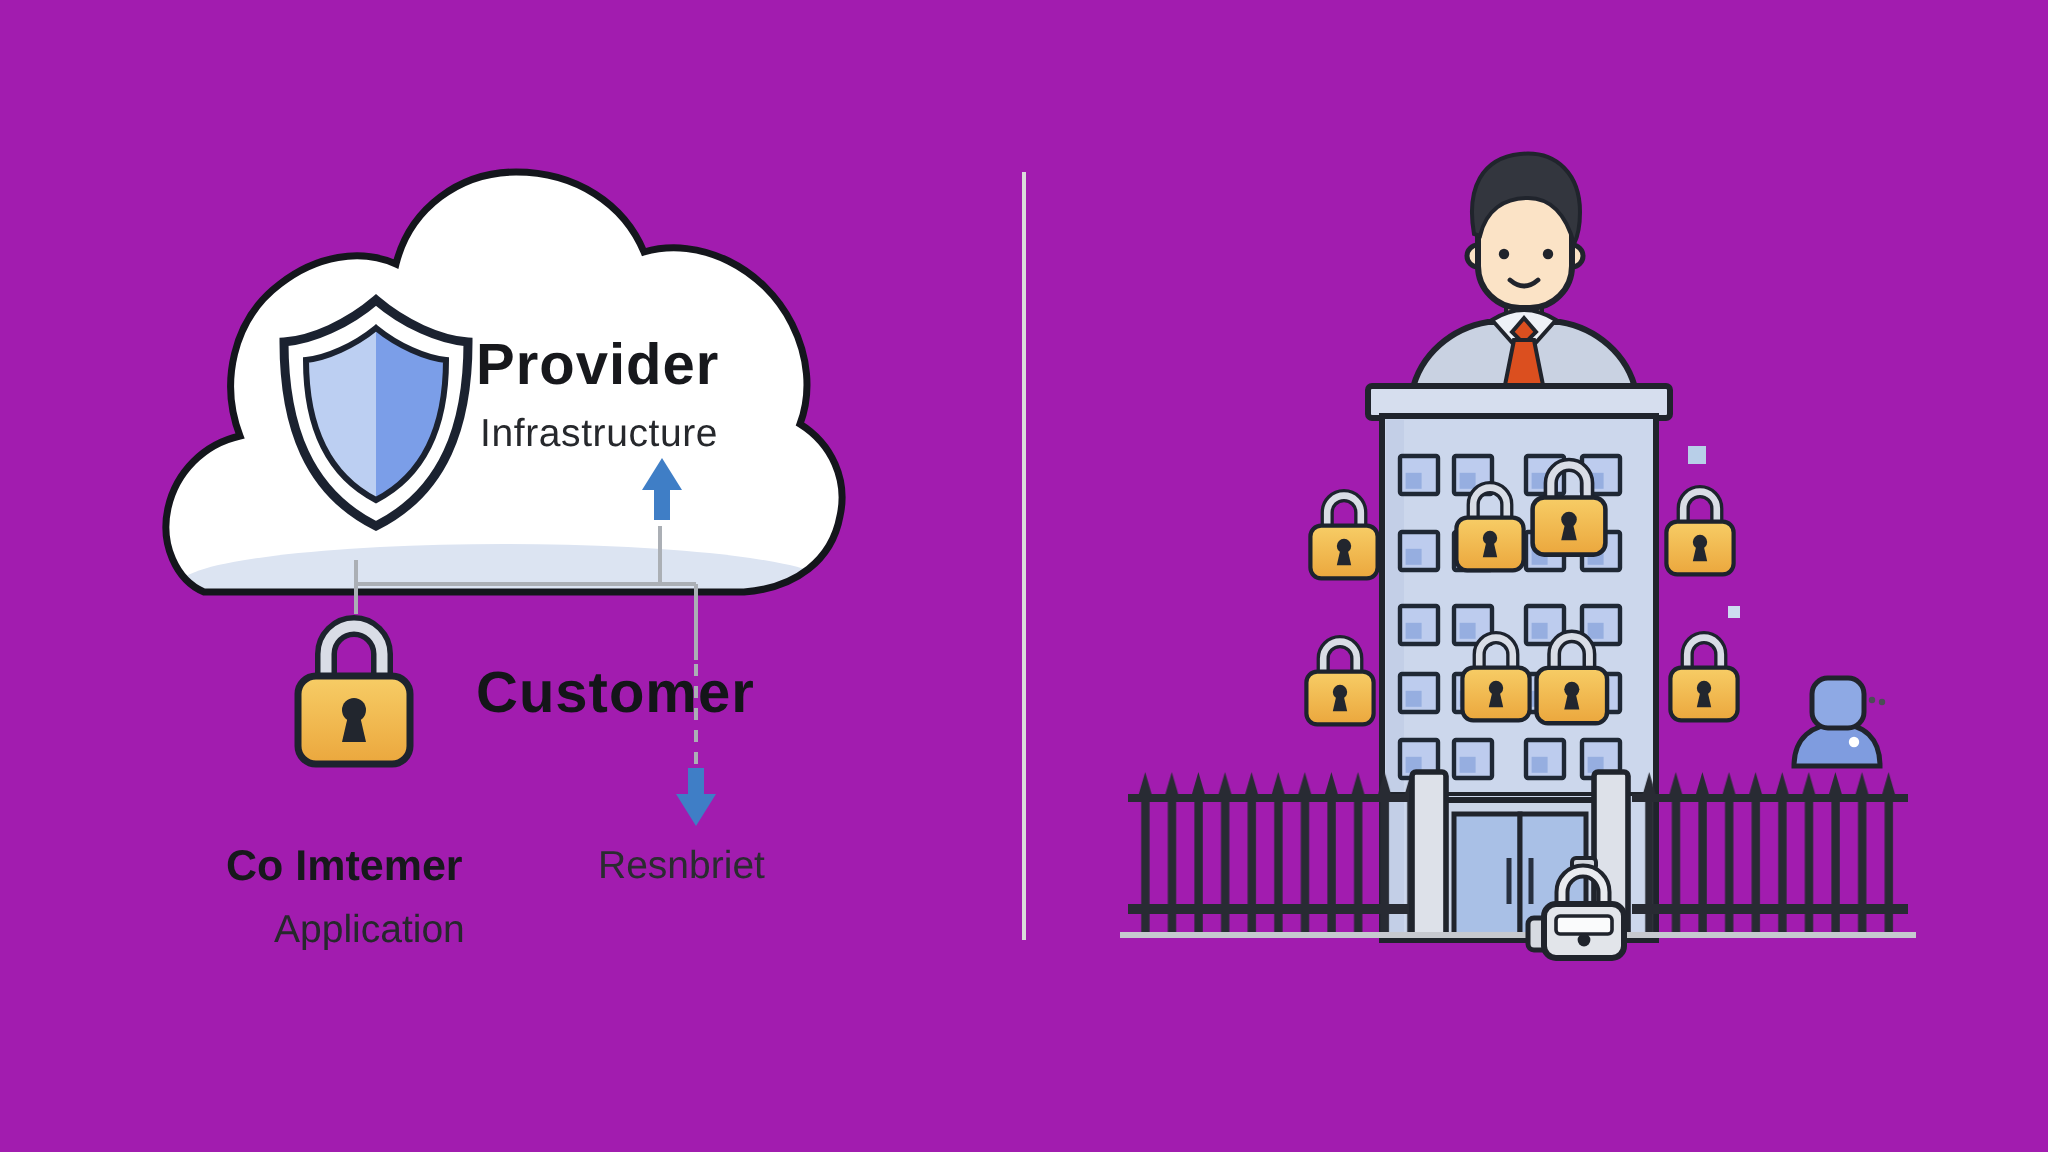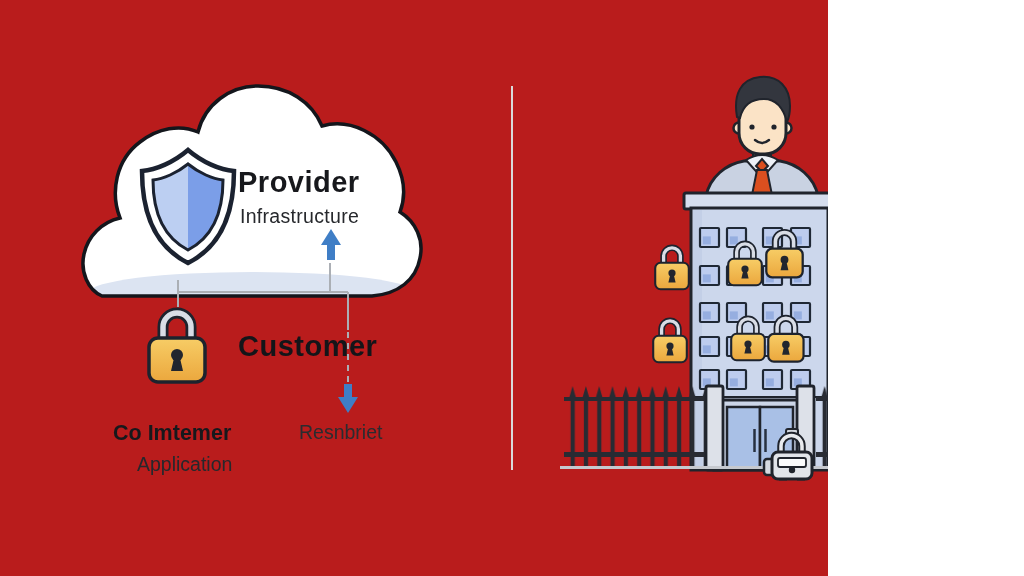--- a/index.html
+++ b/index.html
@@ -1,16 +1,16 @@
 <!DOCTYPE html>
 <html><head>
 <meta charset="utf-8">
 <style>
   html,body{margin:0;padding:0;background:#ffffff;}
-  .stage{position:relative;width:828px;height:576px;background:#b91c1c;overflow:hidden;
+  .stage{position:relative;width:1024px;height:576px;background:#a21caf;overflow:hidden;
          font-family:"Liberation Sans",sans-serif;}
   svg{position:absolute;left:0;top:0;}
   text{font-family:"Liberation Sans",sans-serif;}
   .t-provider{font-size:29px;font-weight:700;fill:#17181c;letter-spacing:.5px;}
   .t-sub{font-size:19.5px;font-weight:400;fill:#26282c;letter-spacing:.3px;}
   .t-customer{font-size:29px;font-weight:700;fill:#141519;letter-spacing:.5px;}
   .t-cap1{font-size:21.5px;font-weight:700;fill:#17181c;}
   .t-cap2{font-size:19.5px;font-weight:400;fill:#26282c;}
   .t-cap3{font-size:19.5px;font-weight:400;fill:#2a2c30;}
 </style>

